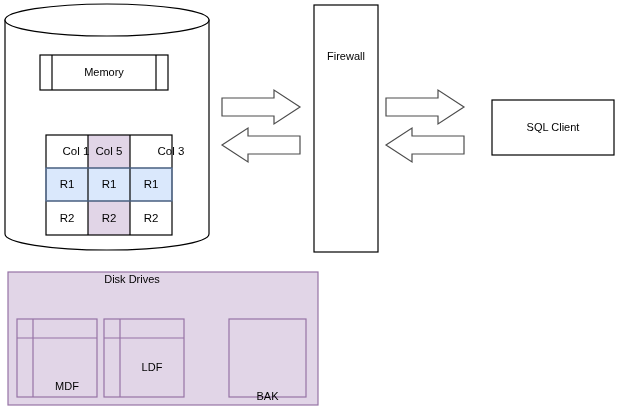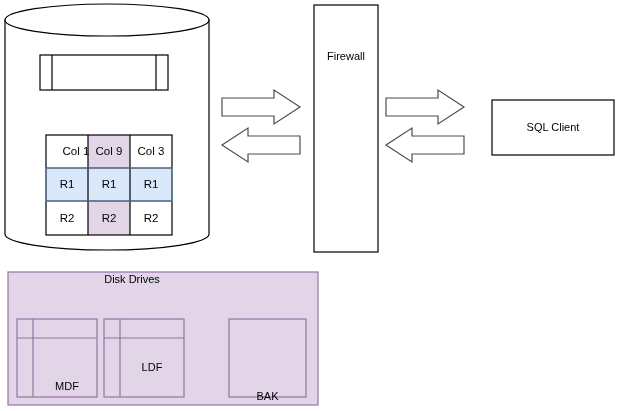--- a/index.html
+++ b/index.html
@@ -79,24 +79,25 @@
         <rect x="104" y="319" width="80" height="78" fill="#e1d5e7" stroke="#9673a6" stroke-width="1.2"></rect>
         <line x1="120" y1="319" x2="120" y2="397" stroke="#9673a6" stroke-width="1.2"></line>
         <line x1="104" y1="338" x2="184" y2="338" stroke="#9673a6" stroke-width="1.2"></line>
       </g>
 
       <rect x="229" y="319" width="77" height="78" fill="#e1d5e7" stroke="#9673a6" stroke-width="1.2"></rect>
     </g>
 
   </svg>
 
+  <div class="lbl" style="left:52px;top:55px;width:104px;height:35px;">Memory</div>
 
   <div class="lbl cellnum" style="left:46px;top:135px;width:60px;height:33px;">Col 1</div>
-  <div class="lbl cellnum" style="left:88px;top:135px;width:42px;height:33px;">Col 9</div>
-  <div class="lbl cellnum" style="left:130px;top:135px;width:42px;height:33px;">Col 3</div>
+  <div class="lbl cellnum" style="left:88px;top:135px;width:42px;height:33px;">Col 5</div>
+  <div class="lbl cellnum" style="left:130px;top:135px;width:42px;height:33px;padding-left:20px;">Col 3</div>
 
   <div class="lbl cellnum" style="left:46px;top:168px;width:42px;height:33px;">R1</div>
   <div class="lbl cellnum" style="left:88px;top:168px;width:42px;height:33px;">R1</div>
   <div class="lbl cellnum" style="left:130px;top:168px;width:42px;height:33px;">R1</div>
 
   <div class="lbl cellnum" style="left:46px;top:201px;width:42px;height:34px;">R2</div>
   <div class="lbl cellnum" style="left:88px;top:201px;width:42px;height:34px;">R2</div>
   <div class="lbl cellnum" style="left:130px;top:201px;width:42px;height:34px;">R2</div>
 
   <div class="lbl" style="left:314px;top:47px;width:64px;height:18px;">Firewall</div>

